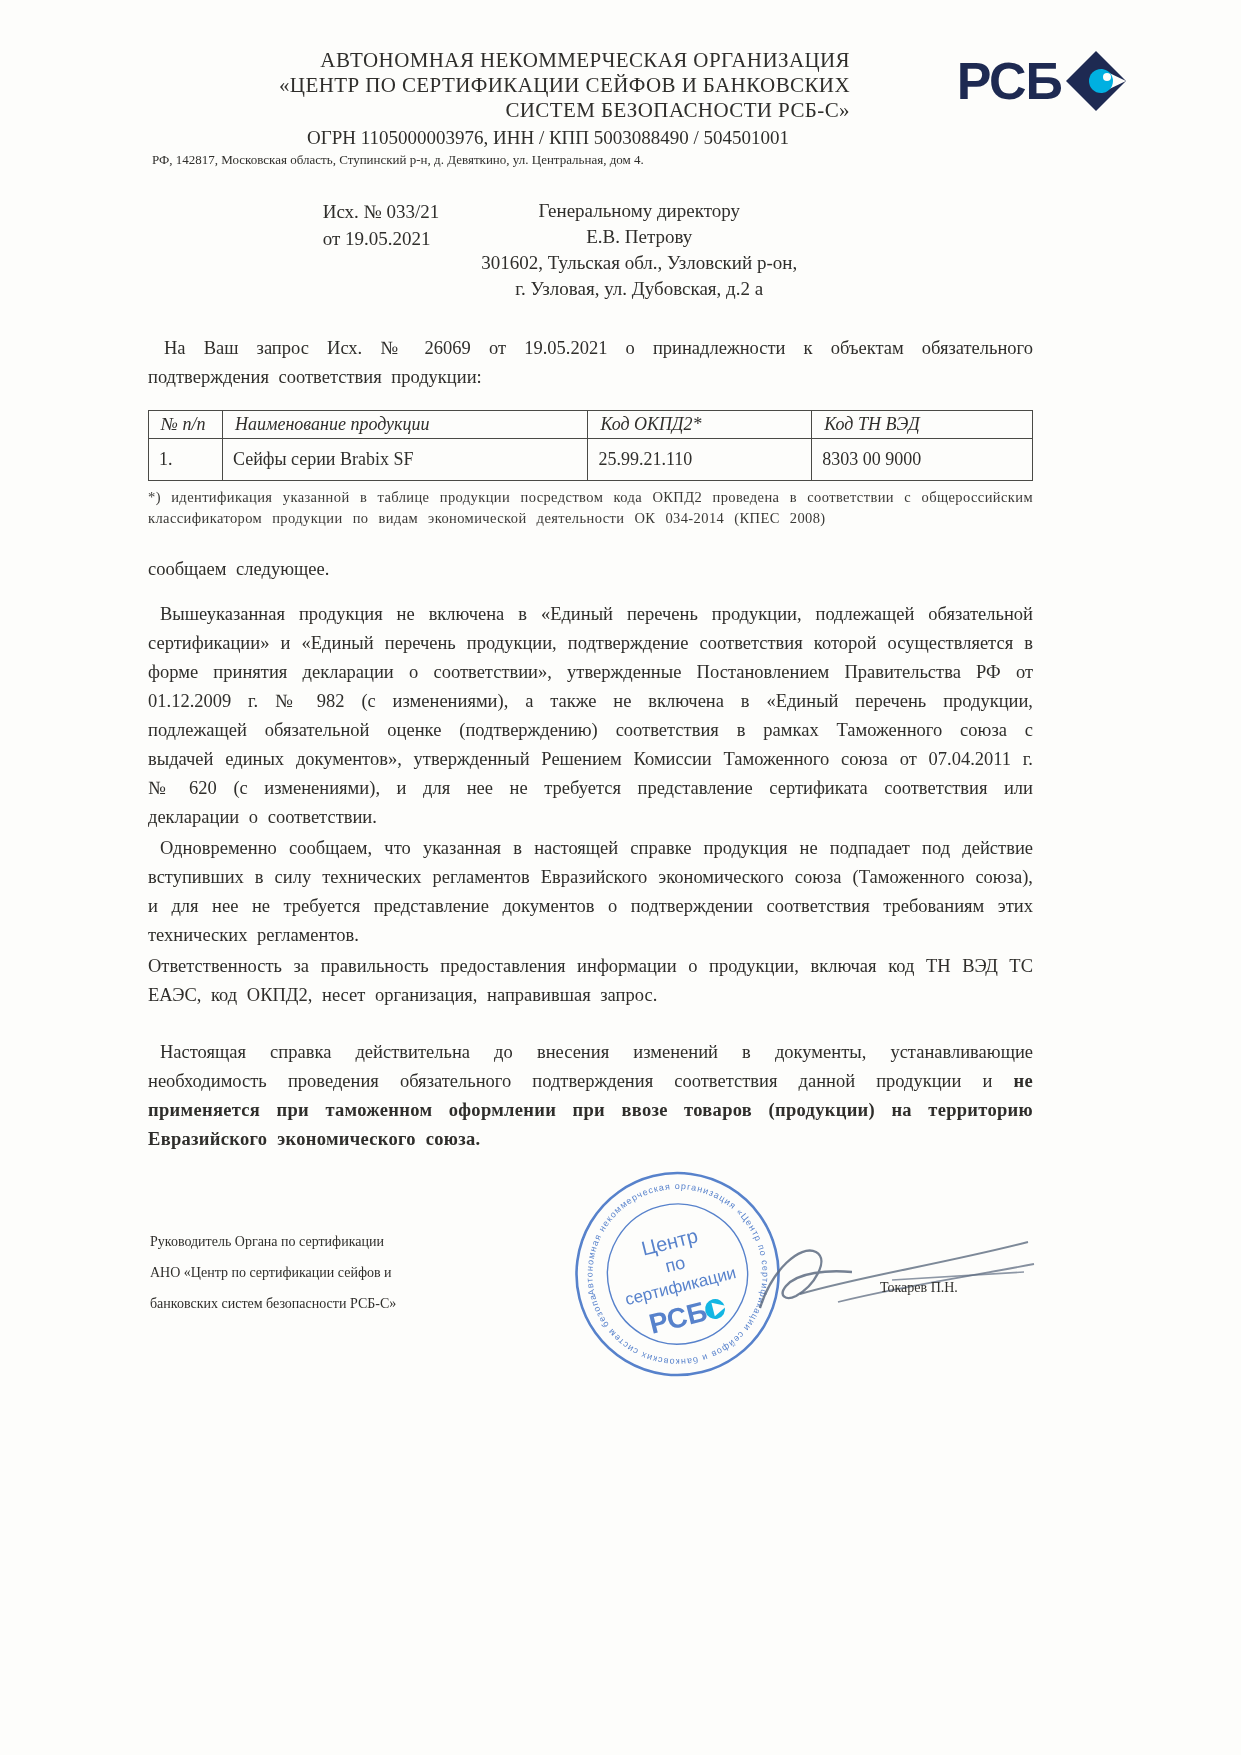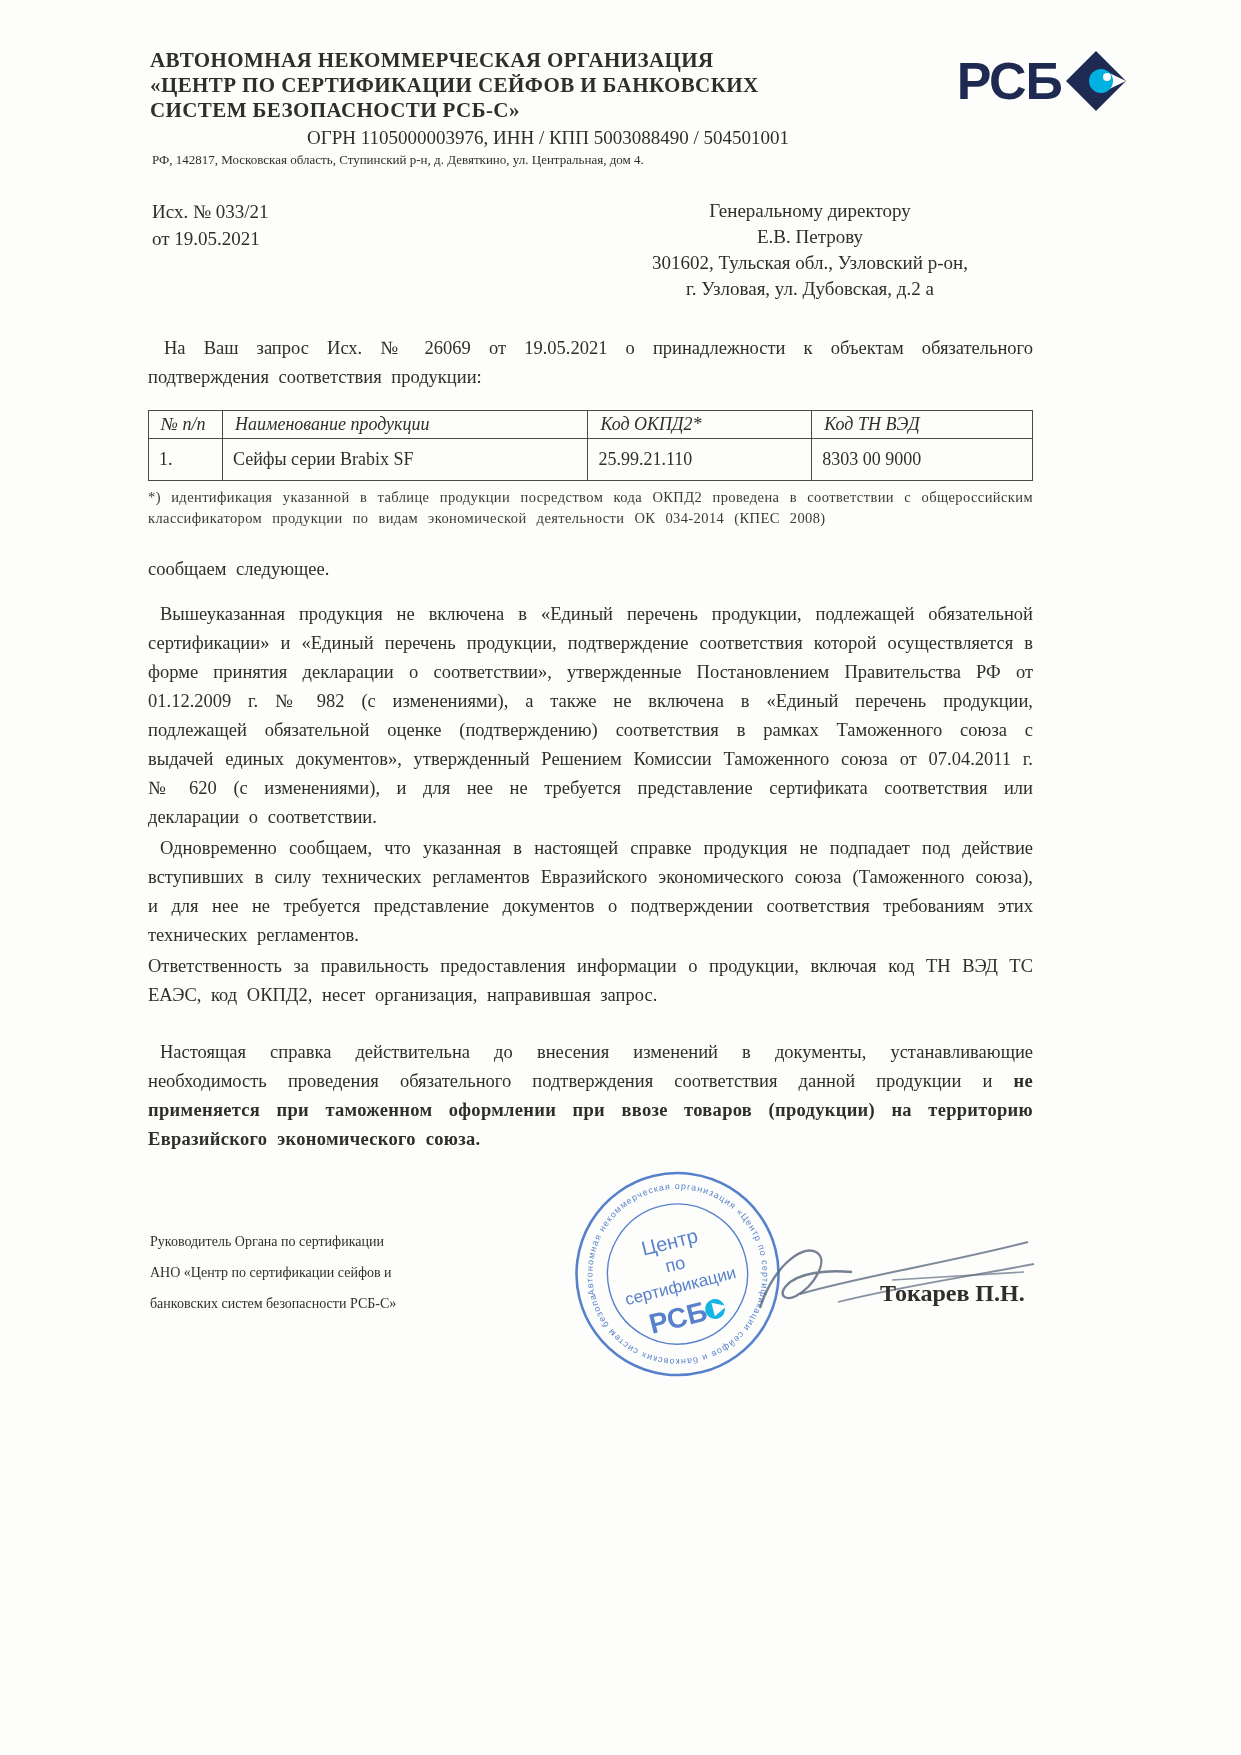--- a/index.html
+++ b/index.html
@@ -10,22 +10,22 @@
     margin:0 auto;
     background:#fdfdfb;
     font-family:"Liberation Serif", serif;
     color:#2f2e2b;
     overflow:hidden;
   }
   
   .org-block {
     margin:48px 0 0 150px;
     width:700px;
-    text-align:left;
-    font-weight:bold;
+    text-align:right;
+    font-weight:normal;
     font-size:21px;
     line-height:25px;
     letter-spacing:0.4px;
   }
   .ogrn-line {
     margin:4px 0 0 148px;
     width:800px;
     text-align:center;
     font-size:19px;
   }
@@ -37,21 +37,21 @@
     position:absolute; top:48px; right:112px;
     display:flex; align-items:center; gap:1px;
   }
   .logo-text {
     font-family:"Liberation Sans", sans-serif;
     font-weight:bold; font-size:52px; line-height:52px;
     color:#1e2a52; letter-spacing:-1px;
   }
   
   .ref-row {
-    display:flex; justify-content:space-between;
+    display:flex; justify-content:center;
     margin:30px 0 0 152px; width:858px;
   }
   .ref-block { font-size:19px; line-height:27px; }
   .recipient-block {
     width:400px; text-align:center;
     font-size:19px; line-height:26px;
   }
   
   .body-text {
     margin-left:148px; width:885px;
@@ -98,22 +98,21 @@
     font-size:14px; line-height:31px;
   }
   .stamp-wrap {
     position:absolute; left:572px; top:6px;
     transform:rotate(-14deg);
     opacity:0.92;
   }
   .sign-wrap { position:absolute; left:742px; top:62px; }
   .signer-name {
     position:absolute; left:880px; top:118px;
-    font-size:24px;
-    font-weight:bold;
+    font-size:14px;
   }
 </style>
 </head>
 <body>
 
 <div class="page">
 
   <div class="org-block">
     <div>АВТОНОМНАЯ НЕКОММЕРЧЕСКАЯ ОРГАНИЗАЦИЯ</div>
     <div>«ЦЕНТР ПО СЕРТИФИКАЦИИ СЕЙФОВ И БАНКОВСКИХ</div>

